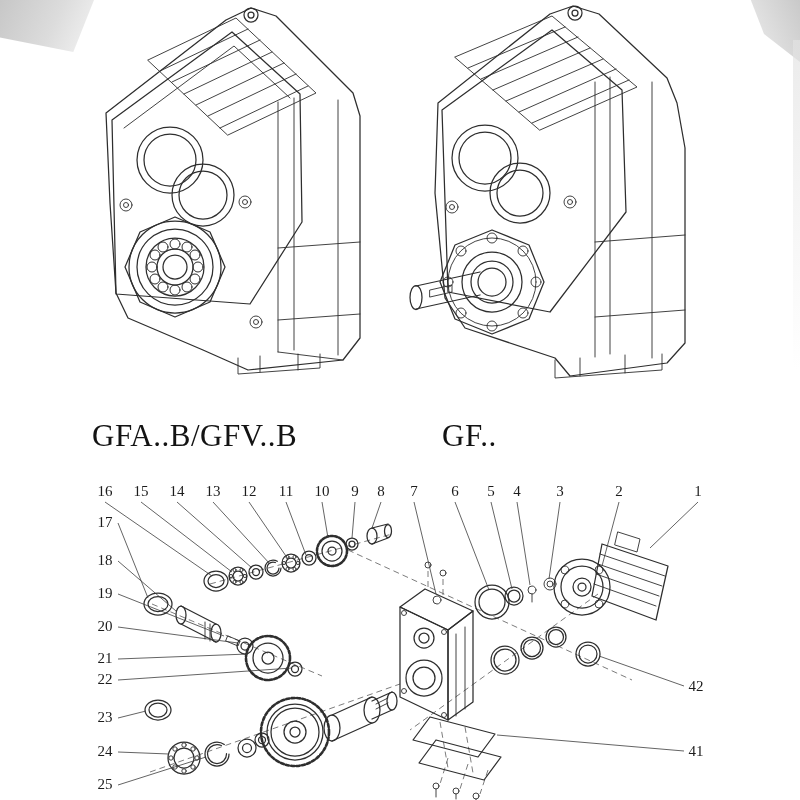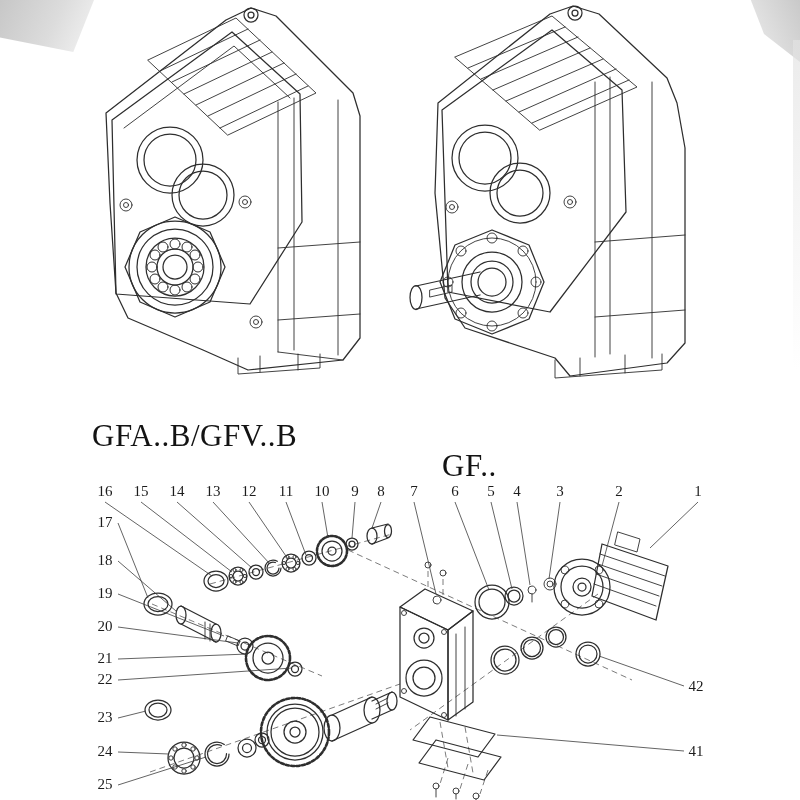--- a/index.html
+++ b/index.html
@@ -179,21 +179,21 @@
       <path d="M195,315 L285,308"></path>
     </g>
     <g class="lines thin">
       <path d="M155,358 L155,376 L262,368 L262,352"></path>
       <line x1="180" y1="356" x2="180" y2="374"></line>
       <line x1="225" y1="353" x2="225" y2="371"></line>
     </g>
   </svg>
 
   <div class="caption" style="left:92px; top:418px; width:340px;">GFA..B/GFV..B</div>
-  <div class="caption" style="left:442px; top:418px; width:200px;margin-top:30px;">GF..</div>
+  <div class="caption" style="left:442px; top:418px; width:200px;">GF..</div>
 
   <svg class="drawing" style="left:0; top:472px;" width="800" height="328" viewBox="0 0 800 328">
 
     <g class="dash">
       <line x1="348" y1="78" x2="632" y2="208"></line>
       <line x1="598" y1="122" x2="410" y2="258"></line>
       <line x1="210" y1="112" x2="392" y2="62"></line>
       <line x1="152" y1="132" x2="322" y2="204"></line>
       <line x1="150" y1="300" x2="400" y2="212"></line>
       <line x1="440" y1="250" x2="448" y2="296"></line>

